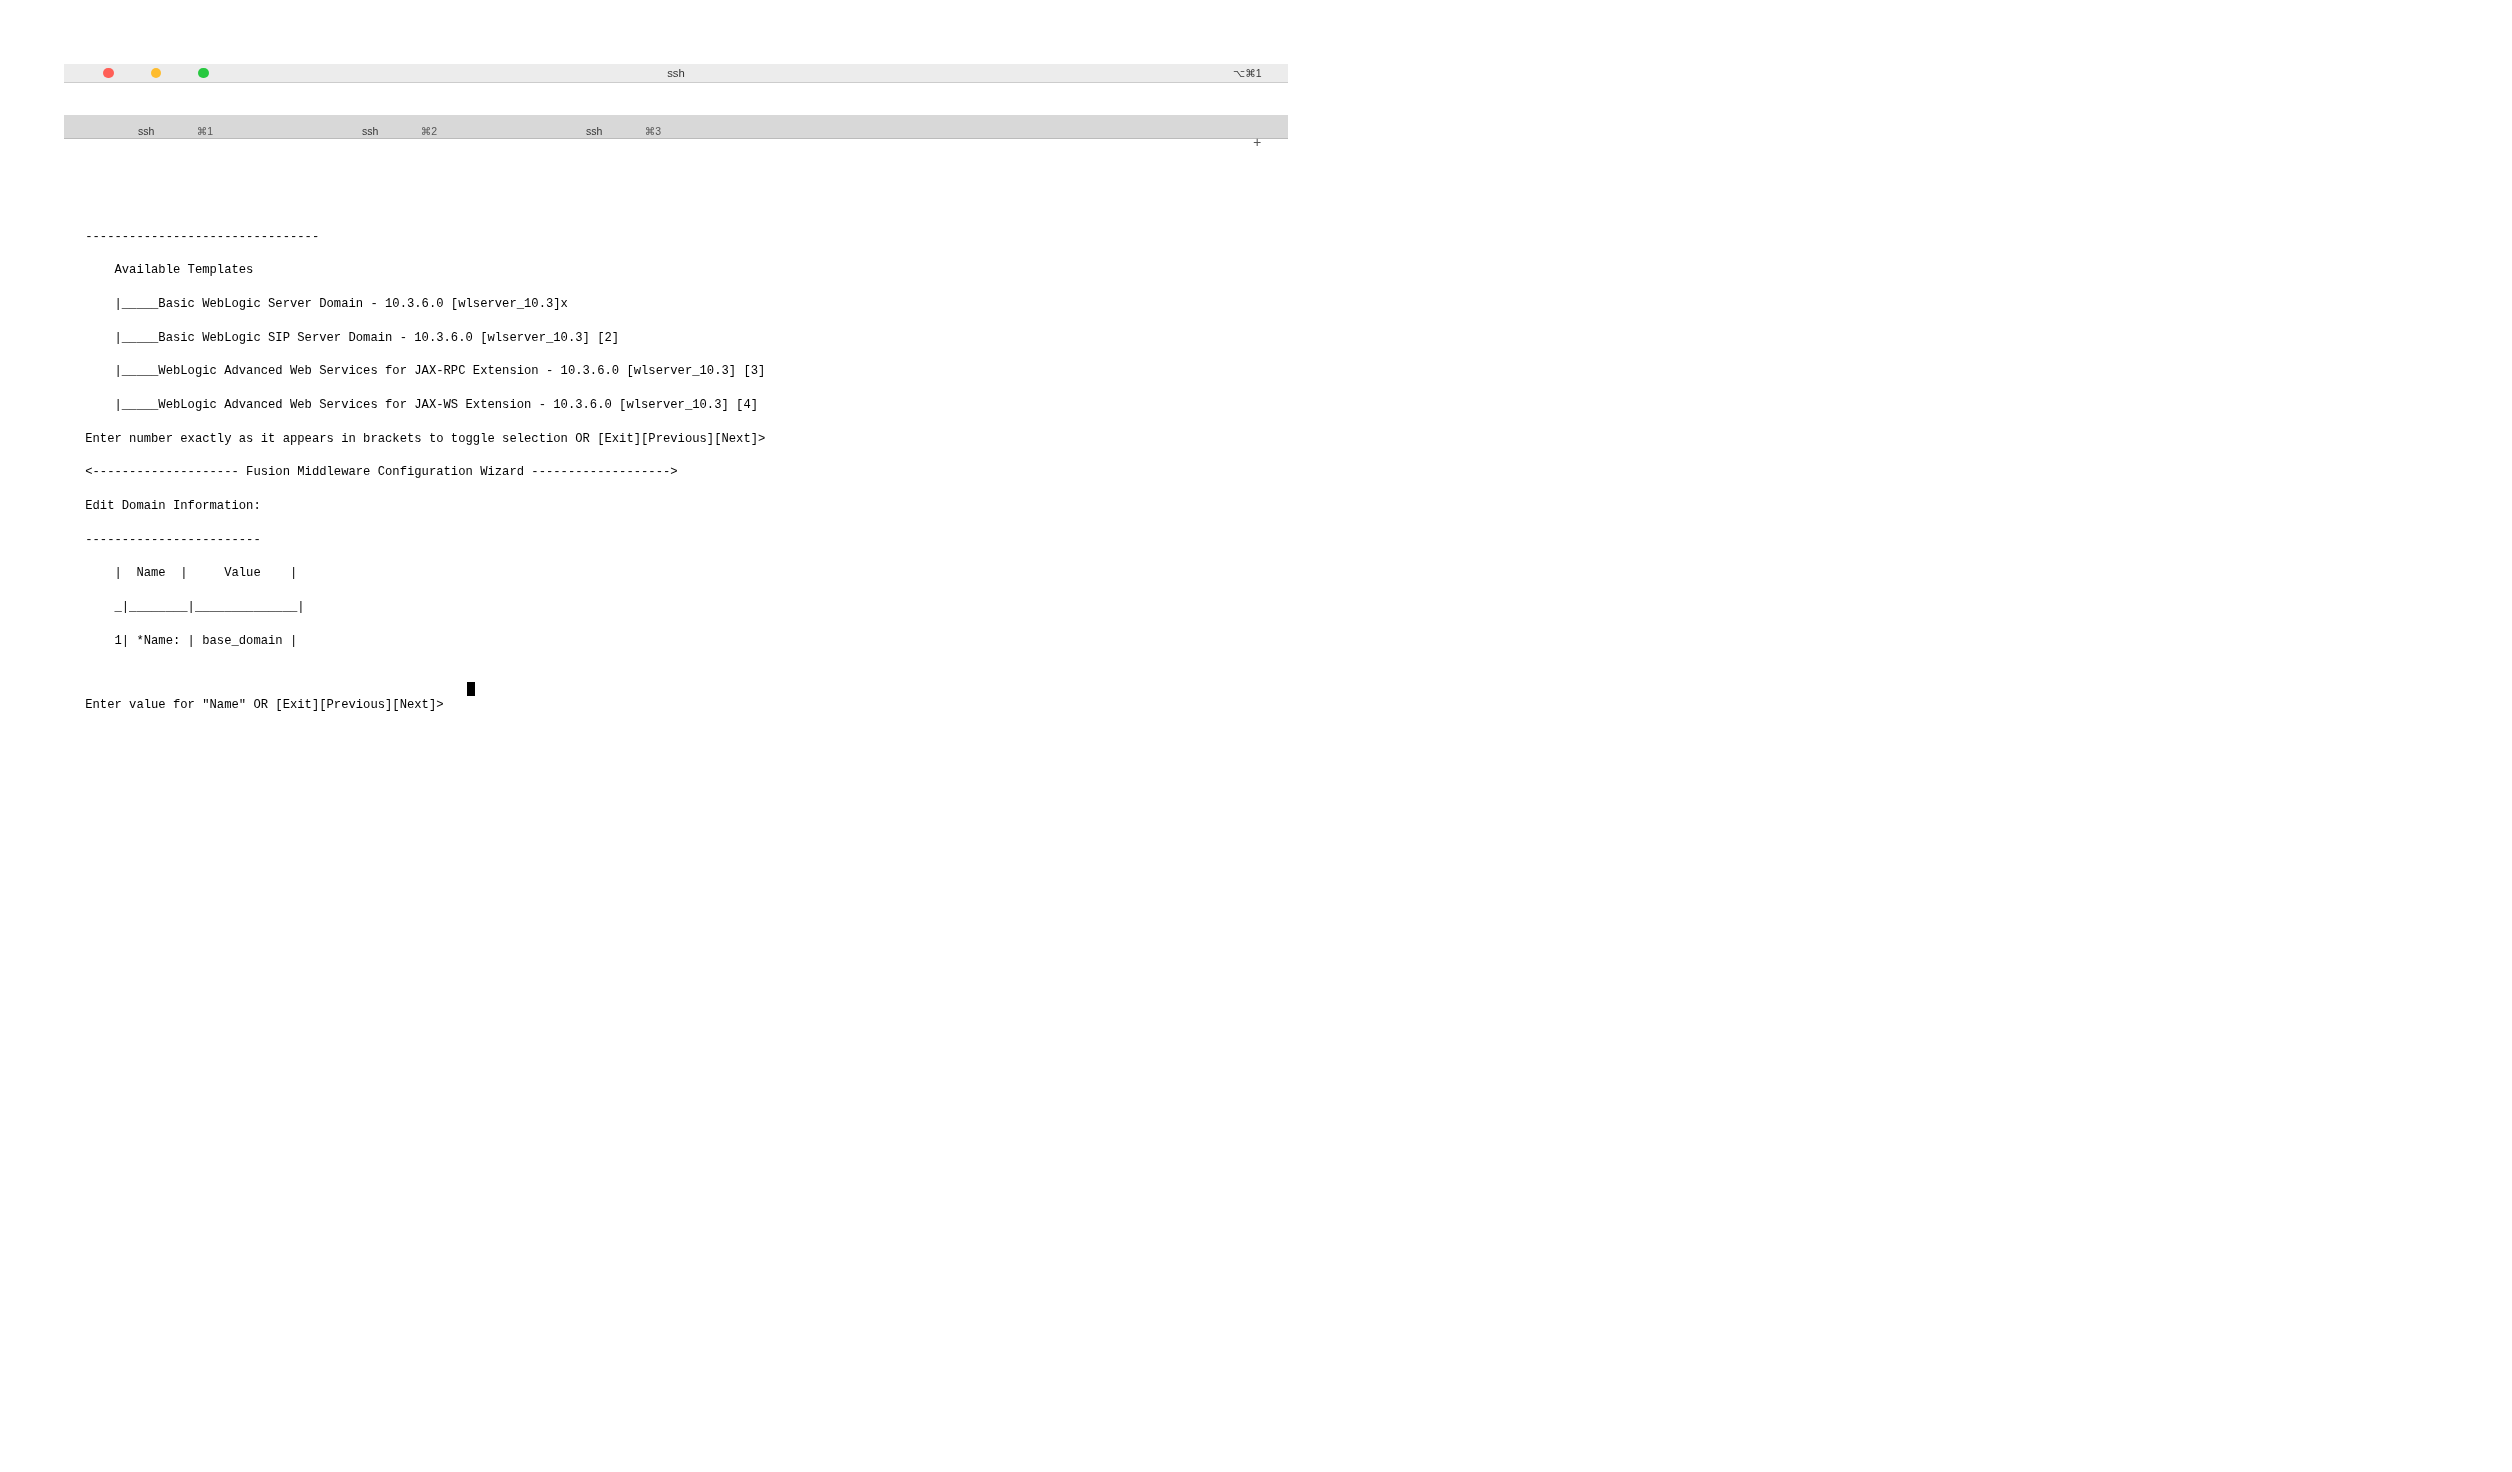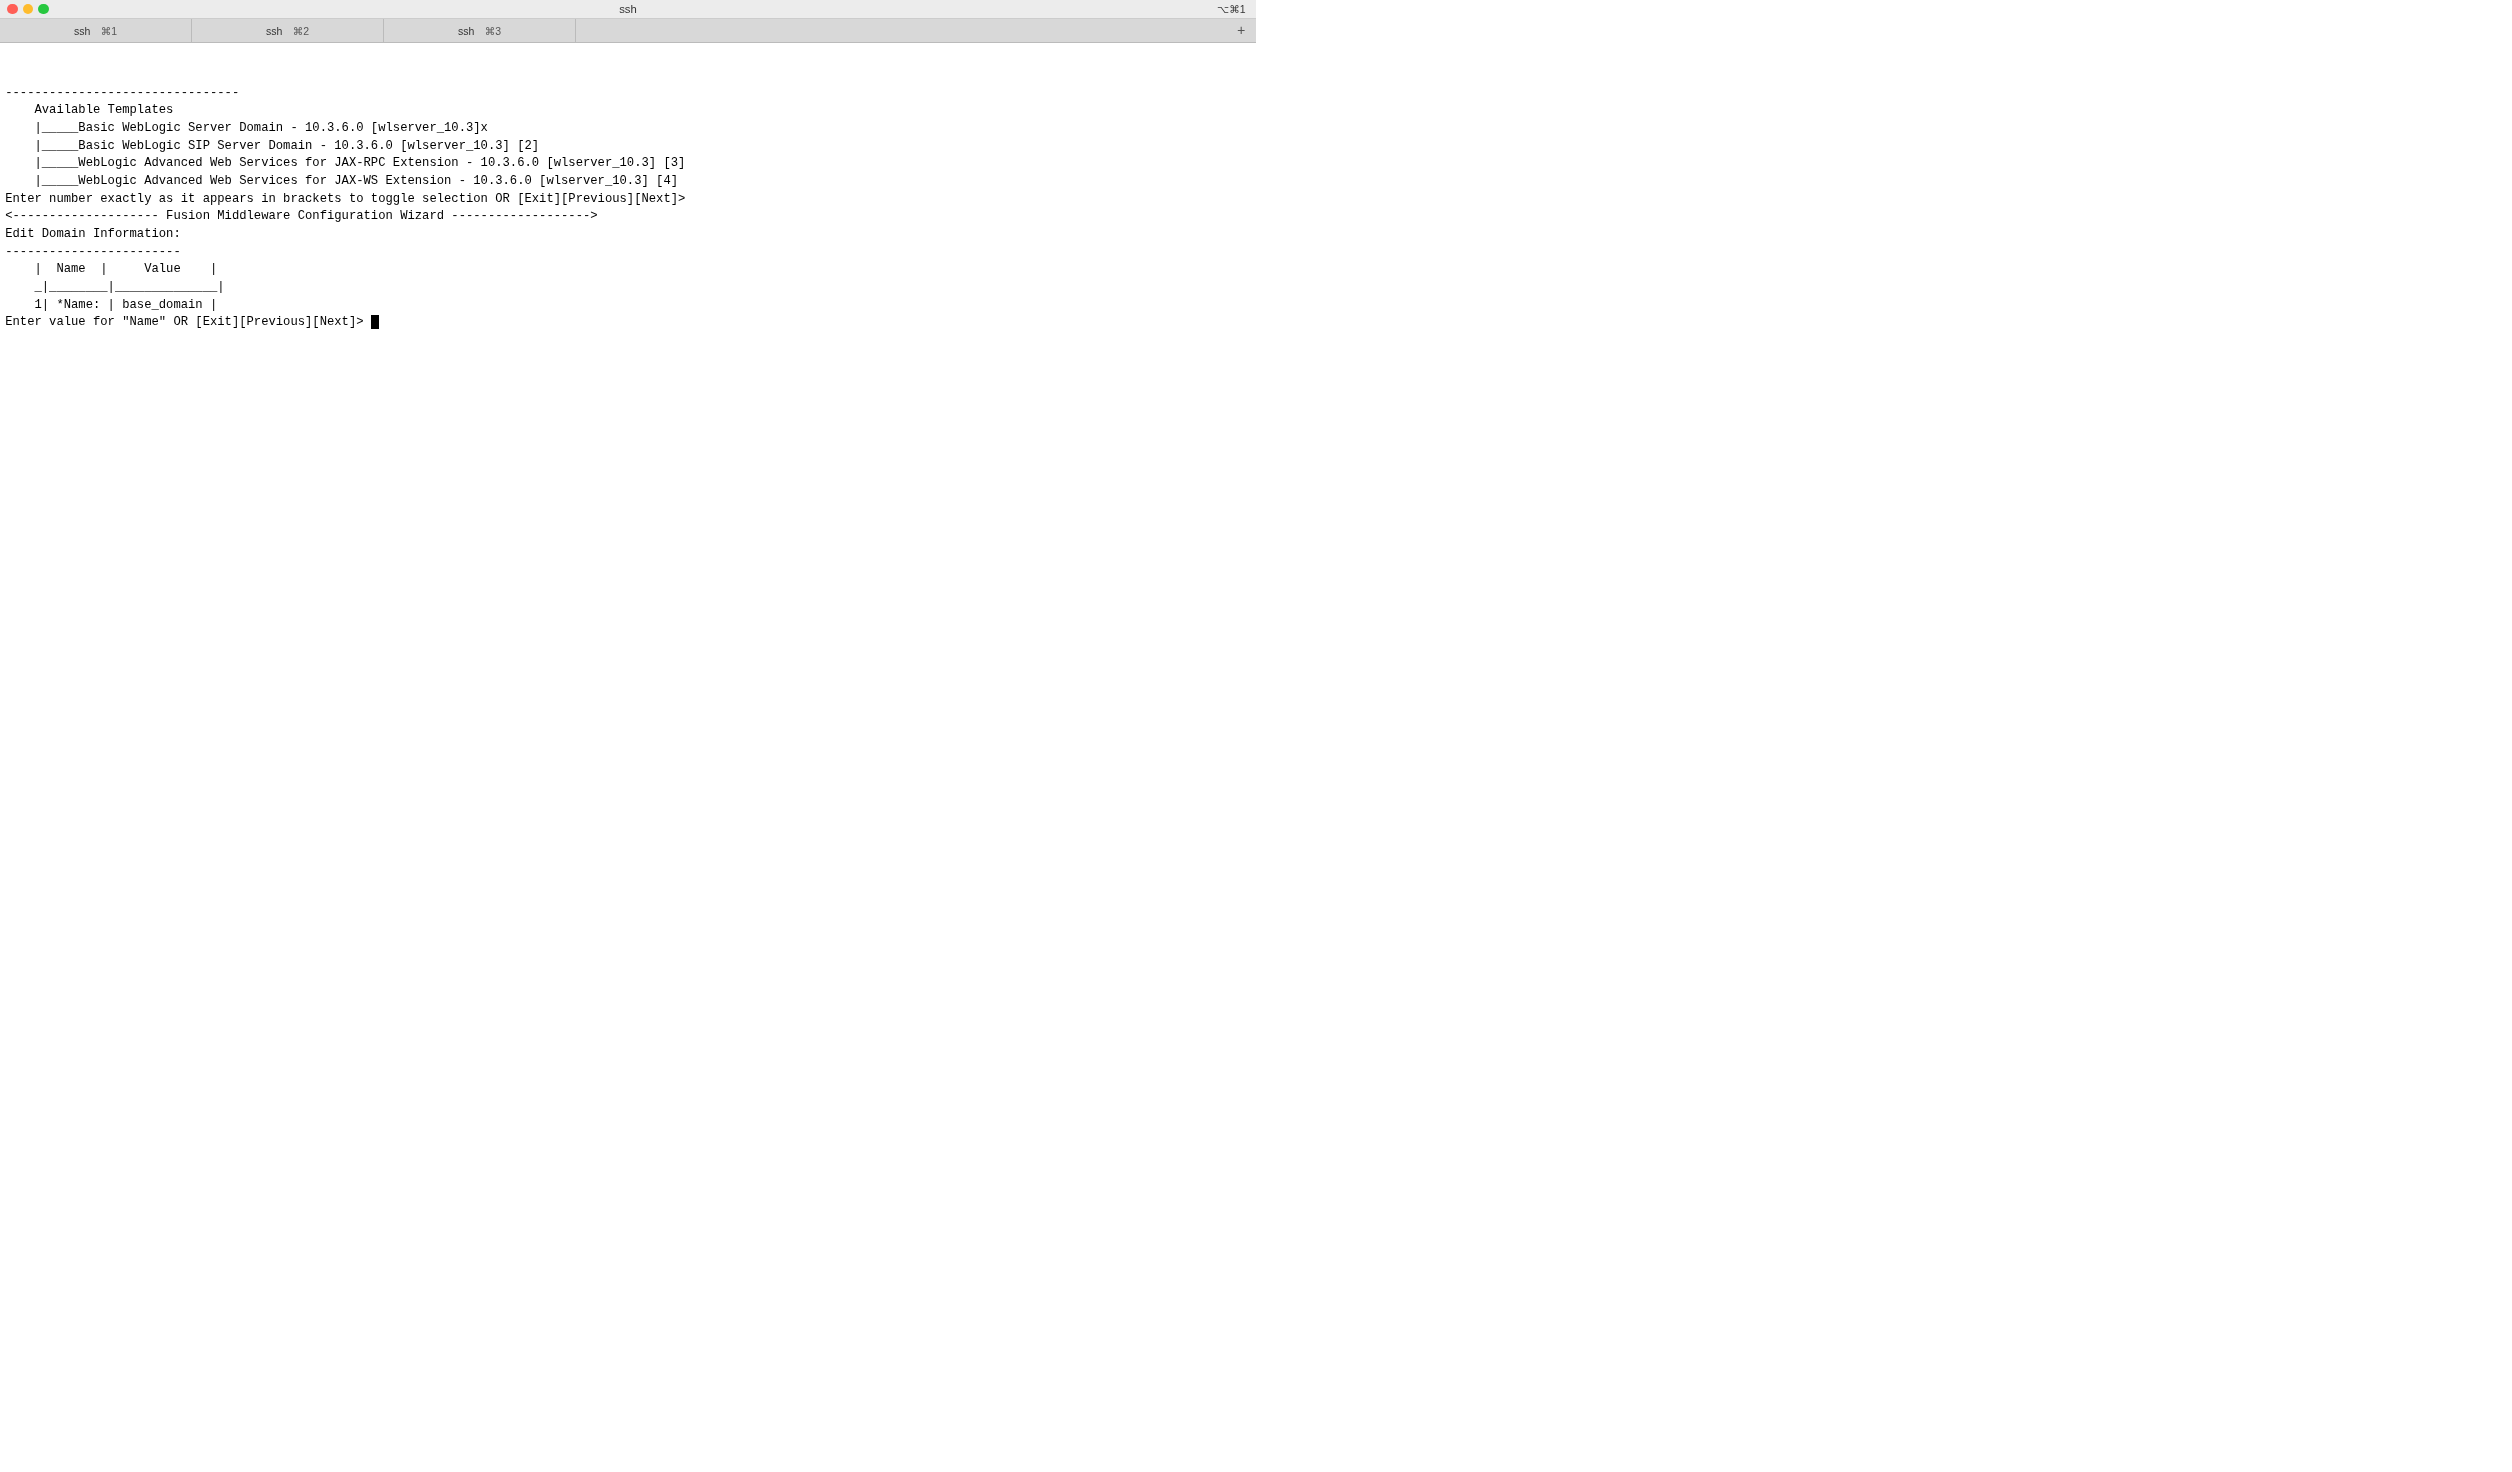--- a/index.html
+++ b/index.html
@@ -1,16 +1,16 @@
 <!DOCTYPE html>
 <html style="font-size:14px"><head>
   <meta charset="utf-8">
   <style>
     * {
-      margin: 0;
+      margin: 16px;
       padding: 0;
       box-sizing: border-box;
     }
 
     body {
       background: #ffffff;
       font-family: 'Courier New', Courier, monospace;
       font-size: 12.2px;
       color: #000000;
       width: 1256px;

